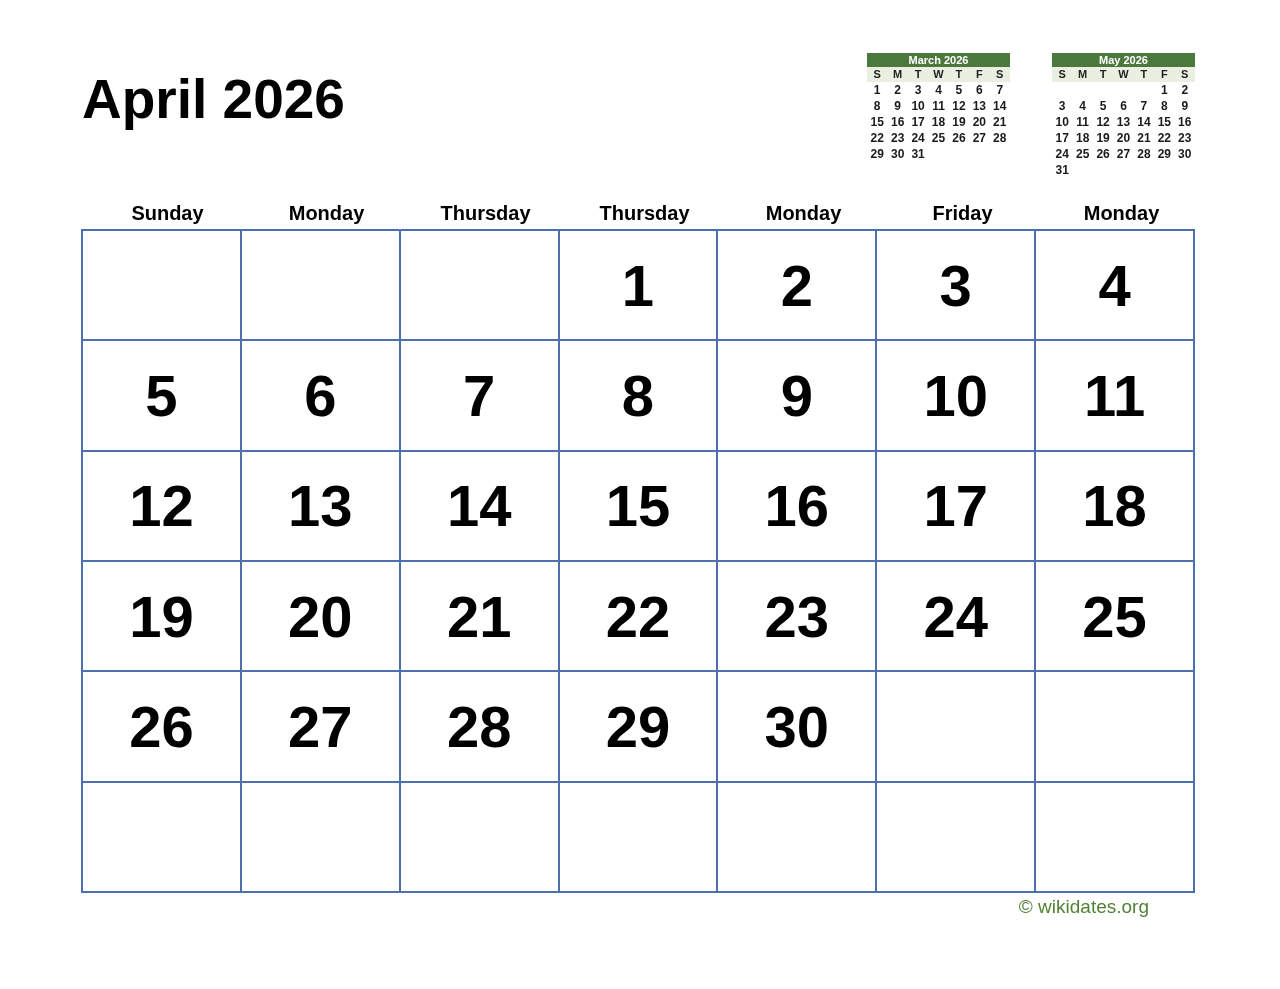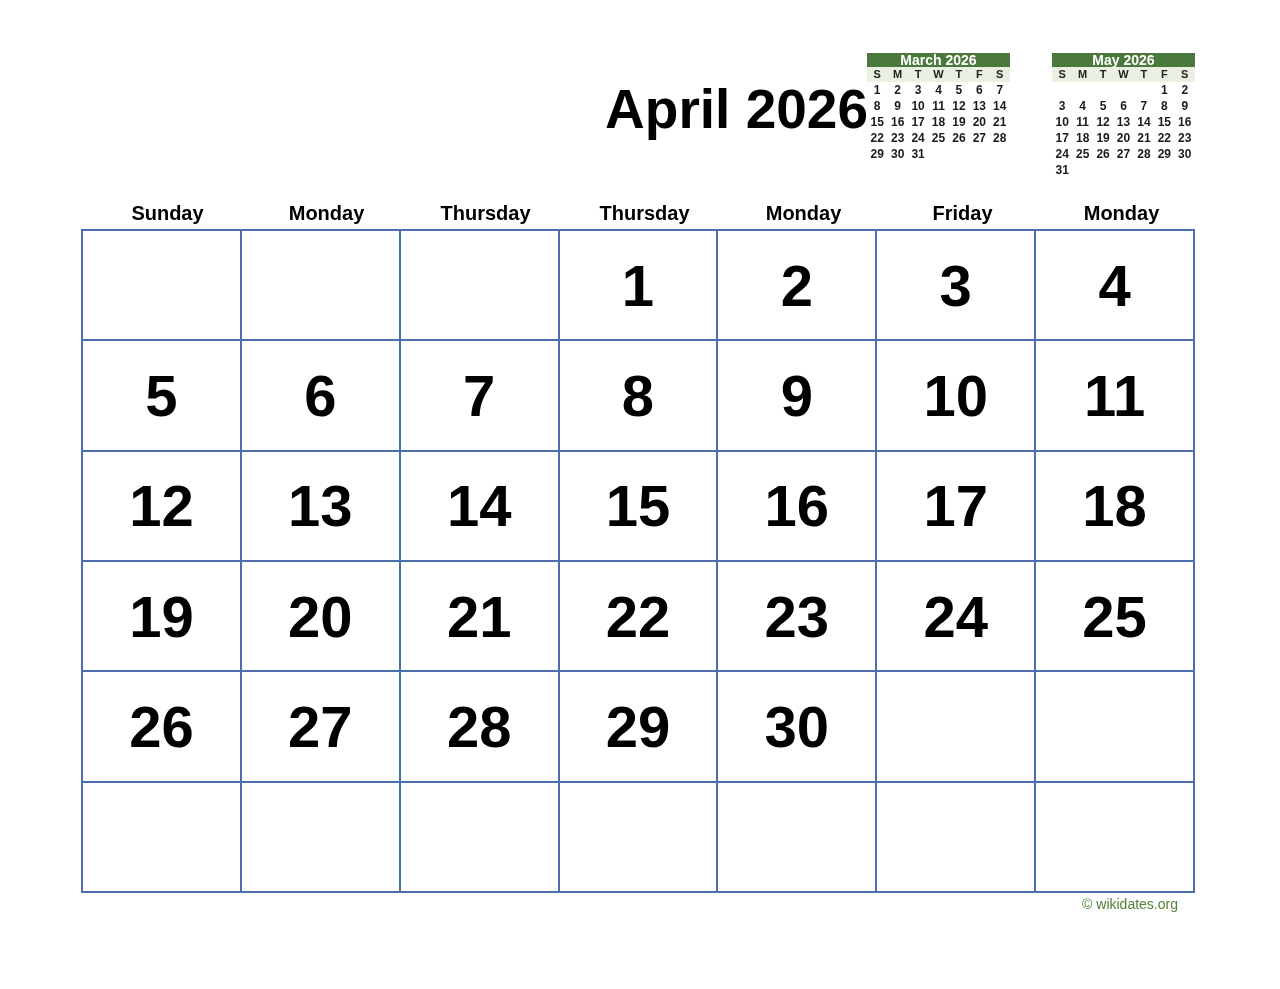--- a/index.html
+++ b/index.html
@@ -14,41 +14,41 @@
     --grid-border: #4d6fae;
     --mini-header-bg: #4b783c;
     --mini-header-text: #ffffff;
     --mini-dayrow-bg: #e9f0e2;
     --footer-text: #538135;
   }
 
   .title {
     position: absolute;
     left: 82px;
-    top: 82px;
+    top: 72px;
     width: 786px;
-    text-align: right;
+    text-align: left;
     font-size: 55px;
     line-height: 1;
     font-weight: bold;
     color: #000000;
   }
 
   
   .mini {
     position: absolute;
     top: 53px;
     width: 143px;
     font-weight: bold;
   }
   .mini-title {
     height: 14px;
     line-height: 14px;
     text-align: center;
-    font-size: 14px;
+    font-size: 11px;
     background: var(--mini-header-bg);
     color: var(--mini-header-text);
   }
   .mini-days {
     display: grid;
     grid-template-columns: repeat(7, 1fr);
     height: 15px;
     line-height: 15px;
     font-size: 11px;
     background: var(--mini-dayrow-bg);
@@ -99,26 +99,26 @@
     display: flex;
     align-items: center;
     justify-content: center;
     font-size: 58px;
     font-weight: bold;
     color: #000000;
   }
 
   .footer {
     position: absolute;
-    left: 96px;
+    left: 67px;
     top: 896px;
     width: 1113px;
     text-align: right;
     padding-right: 31px;
-    font-size: 14px;
+    font-size: 19px;
     color: var(--footer-text);
   }
 </style>
 </head>
 <body>
 
 <div class="page" style="--grid-border: #4d6fae; --mini-header-bg: #4b783c; --mini-header-text: #ffffff; --mini-dayrow-bg: #e9f0e2; --footer-text: #538135;">
 
   <div class="title">April 2026</div>
 

